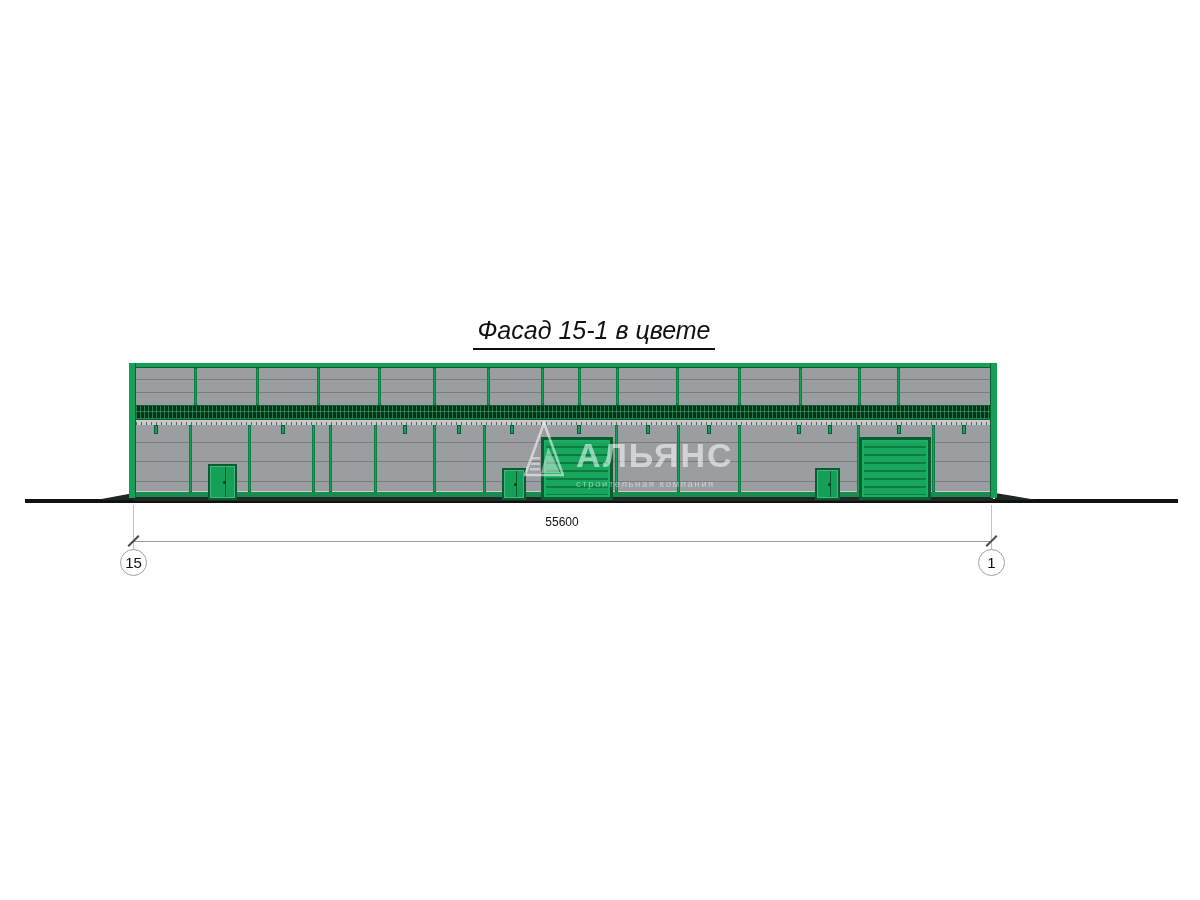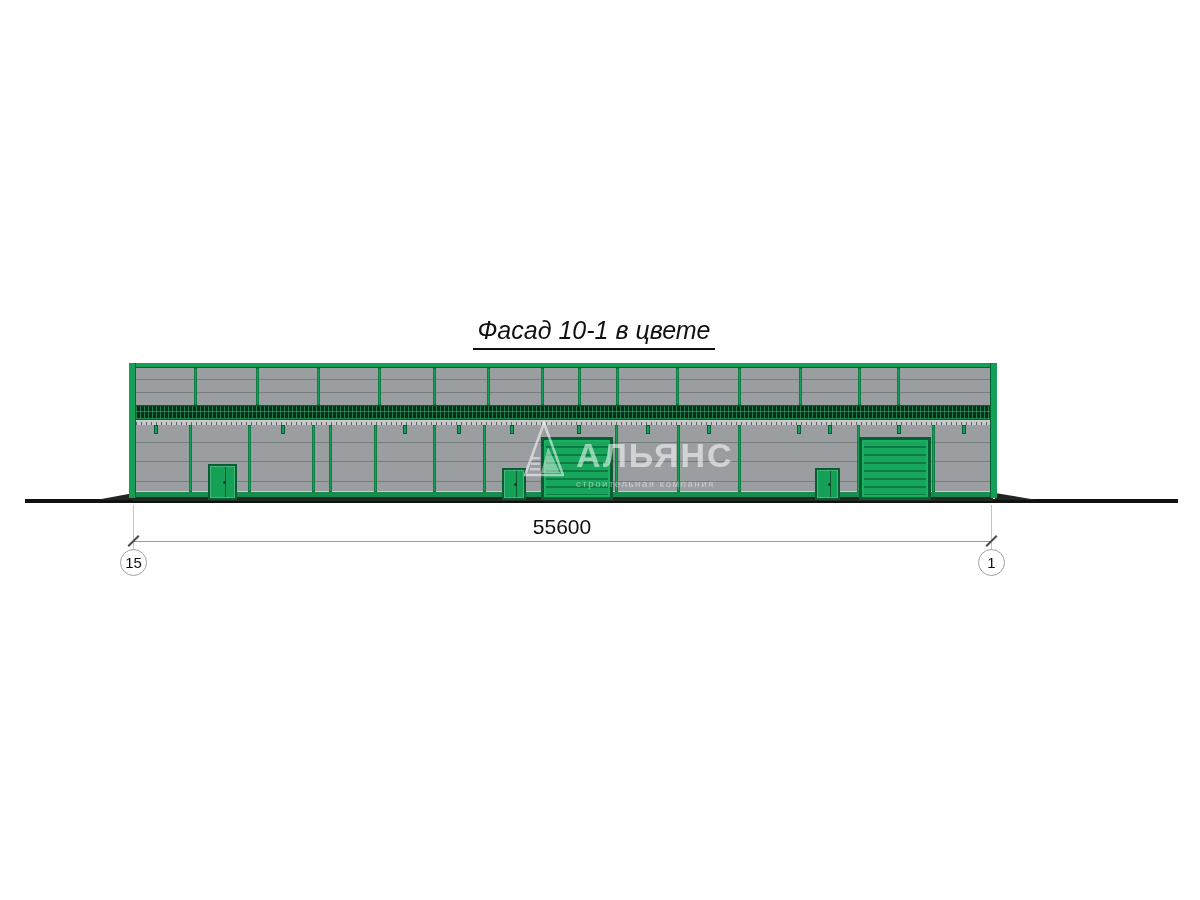--- a/index.html
+++ b/index.html
@@ -58,38 +58,38 @@
   .ground{position:absolute;left:25px;top:499px;width:1153px;height:4px;background:var(--ground_black);z-index:5;}
   .ramp{position:absolute;top:493px;height:7px;background:#202622;z-index:6;}
   .ramp.left{left:96px;width:38px;clip-path:polygon(0 100%,100% 0,100% 100%);}
   .ramp.right{left:995px;width:42px;clip-path:polygon(0 0,100% 100%,0 100%);}
 
   
   .ext-line{position:absolute;top:505px;height:47px;width:1px;background:#c3c3c3;z-index:20;}
   .dim-line{position:absolute;left:133px;top:541px;width:858px;height:1px;background:var(--dim_line);z-index:20;}
   .tick{position:absolute;top:540px;width:15px;height:2px;background:#4c4c4c;transform:rotate(-45deg);z-index:21;}
   .dim-label{position:absolute;left:462px;top:515px;width:200px;text-align:center;
-             font-size:21px;color:var(--text_black);z-index:21;}
+             font-size:12px;color:var(--text_black);z-index:21;}
   .axis-circle{position:absolute;top:549px;width:27px;height:27px;border:1px solid #9f9f9f;
                border-radius:50%;background:#fff;box-sizing:border-box;z-index:21;
                display:flex;align-items:center;justify-content:center;font-size:15px;color:#111;text-align:center;}
 
   
   .watermark{position:absolute;left:524px;top:421px;display:flex;gap:12px;z-index:40;pointer-events:none;}
   .wm-text{padding-top:17px;}
   .wm-name{font-size:34px;font-weight:bold;letter-spacing:2px;color:rgba(255,255,255,.55);line-height:1;}
   .wm-tag{font-size:9.5px;letter-spacing:1.6px;color:rgba(255,255,255,.48);margin-top:6px;white-space:nowrap;}
 </style>
 </head>
 <body>
 
 <div class="canvas">
 
   <div class="title">
-    <span>Фасад 10-1 в цвете</span>
+    <span>Фасад 15-1 в цвете</span>
   </div>
 
   <div class="building" id="building">
     <div class="section top-glazing">
       <div class="hline" style="top:11px"></div>
       <div class="hline" style="top:24px"></div>
     </div>
     <div class="band"></div>
     <div class="sill"></div>
     <div class="section bottom-wall">

